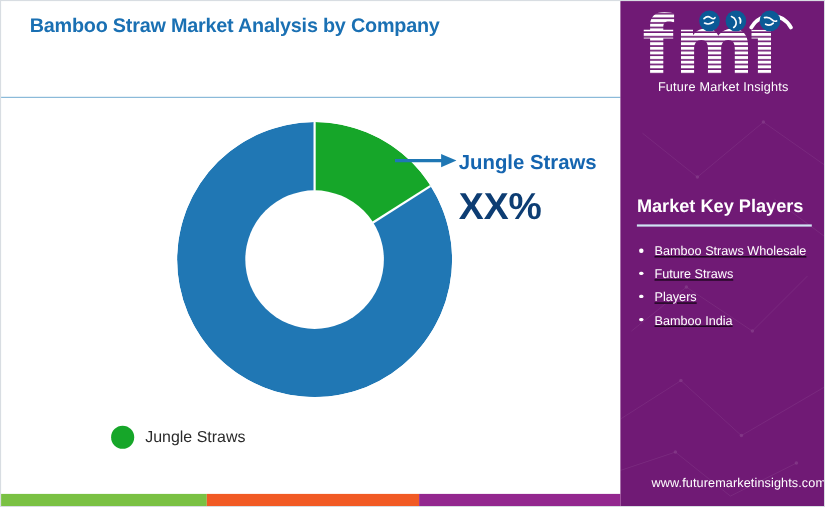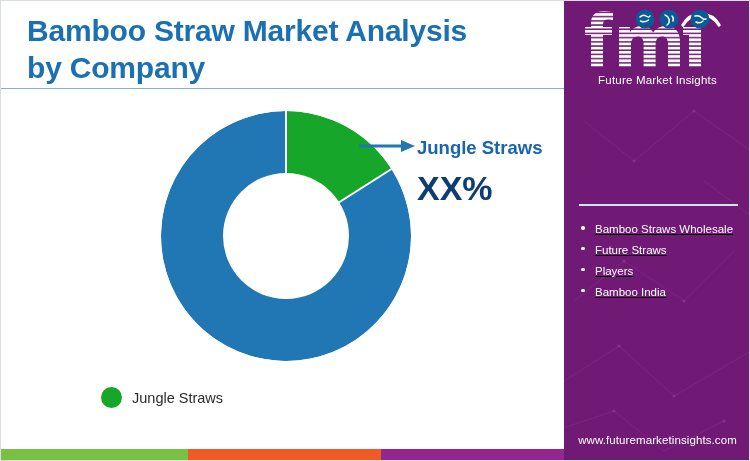--- a/index.html
+++ b/index.html
@@ -19,21 +19,21 @@
     border: 1px solid #d8dde2;
     overflow: hidden;
   }
 
   
   .header-title {
     position: absolute;
     left: 26px;
     top: 12px;
     width: 470px;
-    font-size: 30px;
+    font-size: 18px;
     font-weight: bold;
     line-height: 1.22;
     color: #1a70b3;
     letter-spacing: -0.2px;
   }
   .header-rule {
     position: absolute;
     left: 0px;
     top: 87px;
     width: 563px;
@@ -195,21 +195,21 @@
     width: 3.5px;
     height: 3.5px;
     border-radius: 50%;
     background: #ffffff;
   }
   .site-url {
     position: absolute;
     left: 563px;
     top: 433px;
     width: 187px;
-    text-align: center;
+    text-align: right;
     font-size: 11.5px;
     color: #ffffff;
     letter-spacing: 0.1px;
   }
 
   
   .footer-bar {
     position: absolute;
     left: 0;
     bottom: 0;
@@ -313,20 +313,21 @@
         </g>
         <g>
           <circle cx="117" cy="10" r="9.4" fill="#0b5a96"></circle>
           <path d="M112 7 q4 -1 7 2 q2 2 4 1 M113 13 q4 2 7 -1" stroke="#ffffff" stroke-width="1.5" fill="none" stroke-linecap="round"></path>
         </g>
       </svg>
       <div class="logo-tagline">Future Market Insights</div>
     </div>
   </div>
 
+  <div class="players-title">Market Key Players</div>
   <div class="players-rule"></div>
 
   <ul class="players-list" id="players-list">
       <li><span class="bullet"></span><span>Bamboo Straws Wholesale</span></li>
       <li><span class="bullet"></span><span>Future Straws</span></li>
       <li><span class="bullet"></span><span>Players</span></li>
       <li><span class="bullet"></span><span>Bamboo India</span></li>
     </ul>
 
   <div class="site-url">www.futuremarketinsights.com</div>

